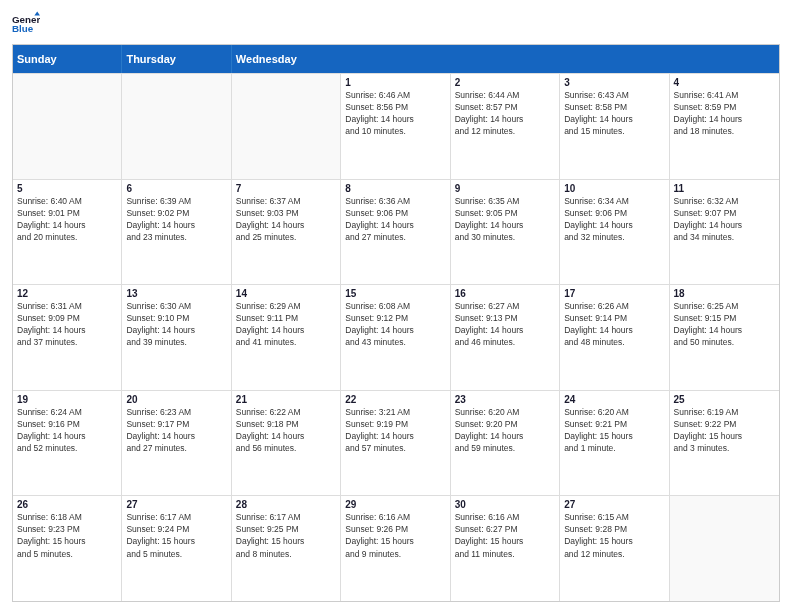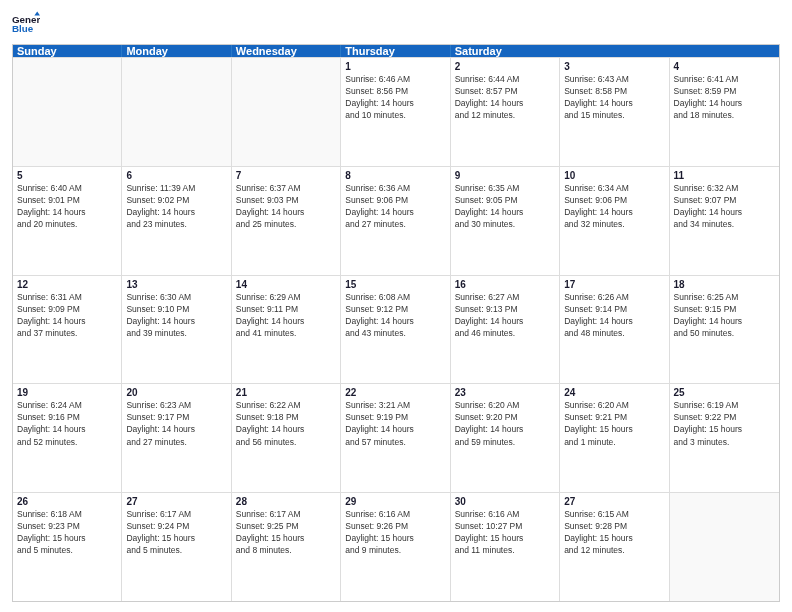--- a/index.html
+++ b/index.html
@@ -52,21 +52,21 @@
     }
     .cal-header {
       display: grid;
       grid-template-columns: repeat(7, 1fr);
       background: #1565c0;
     }
     .cal-header-cell {
       color: #fff;
       font-size: 11px;
       font-weight: bold;
-      padding: 0 4px;
+      padding: 8px 4px;
       text-align: left;
       border-right: 1px solid #2979c8;
     }
     .cal-header-cell:last-child { border-right: none; }
     .cal-body {
       flex: 1;
       display: flex;
       flex-direction: column;
     }
     .cal-row {
@@ -113,24 +113,22 @@
     </div>
     <div class="title-block">
       <div class="month-year"></div>
       <div class="location"></div>
     </div>
   </div>
 
   <div class="calendar">
     <div class="cal-header">
     <div class="cal-header-cell">Sunday</div>
-        <div class="cal-header-cell">Monday</div>
+        <div class="cal-header-cell">Thursday</div>
         <div class="cal-header-cell">Wednesday</div>
-        <div class="cal-header-cell">Thursday</div>
-        <div class="cal-header-cell">Saturday</div>
       </div>
     <div class="cal-body">
     <div class="cal-row">
           <div class="cal-cell empty"></div>
           <div class="cal-cell empty"></div>
           <div class="cal-cell empty"></div>
           <div class="cal-cell">
             <div class="day-num">1</div>
             <div class="cell-line">Sunrise: 6:46 AM</div>
             <div class="cell-line">Sunset: 8:56 PM</div>
@@ -162,21 +160,21 @@
         <div class="cal-row">
           <div class="cal-cell">
             <div class="day-num">5</div>
             <div class="cell-line">Sunrise: 6:40 AM</div>
             <div class="cell-line">Sunset: 9:01 PM</div>
             <div class="cell-line">Daylight: 14 hours</div>
             <div class="cell-line">and 20 minutes.</div>
           </div>
           <div class="cal-cell">
             <div class="day-num">6</div>
-            <div class="cell-line">Sunrise: 11:39 AM</div>
+            <div class="cell-line">Sunrise: 6:39 AM</div>
             <div class="cell-line">Sunset: 9:02 PM</div>
             <div class="cell-line">Daylight: 14 hours</div>
             <div class="cell-line">and 23 minutes.</div>
           </div>
           <div class="cal-cell">
             <div class="day-num">7</div>
             <div class="cell-line">Sunrise: 6:37 AM</div>
             <div class="cell-line">Sunset: 9:03 PM</div>
             <div class="cell-line">Daylight: 14 hours</div>
             <div class="cell-line">and 25 minutes.</div>
@@ -337,21 +335,21 @@
           <div class="cal-cell">
             <div class="day-num">29</div>
             <div class="cell-line">Sunrise: 6:16 AM</div>
             <div class="cell-line">Sunset: 9:26 PM</div>
             <div class="cell-line">Daylight: 15 hours</div>
             <div class="cell-line">and 9 minutes.</div>
           </div>
           <div class="cal-cell">
             <div class="day-num">30</div>
             <div class="cell-line">Sunrise: 6:16 AM</div>
-            <div class="cell-line">Sunset: 10:27 PM</div>
+            <div class="cell-line">Sunset: 6:27 PM</div>
             <div class="cell-line">Daylight: 15 hours</div>
             <div class="cell-line">and 11 minutes.</div>
           </div>
           <div class="cal-cell">
             <div class="day-num">27</div>
             <div class="cell-line">Sunrise: 6:15 AM</div>
             <div class="cell-line">Sunset: 9:28 PM</div>
             <div class="cell-line">Daylight: 15 hours</div>
             <div class="cell-line">and 12 minutes.</div>
           </div>

